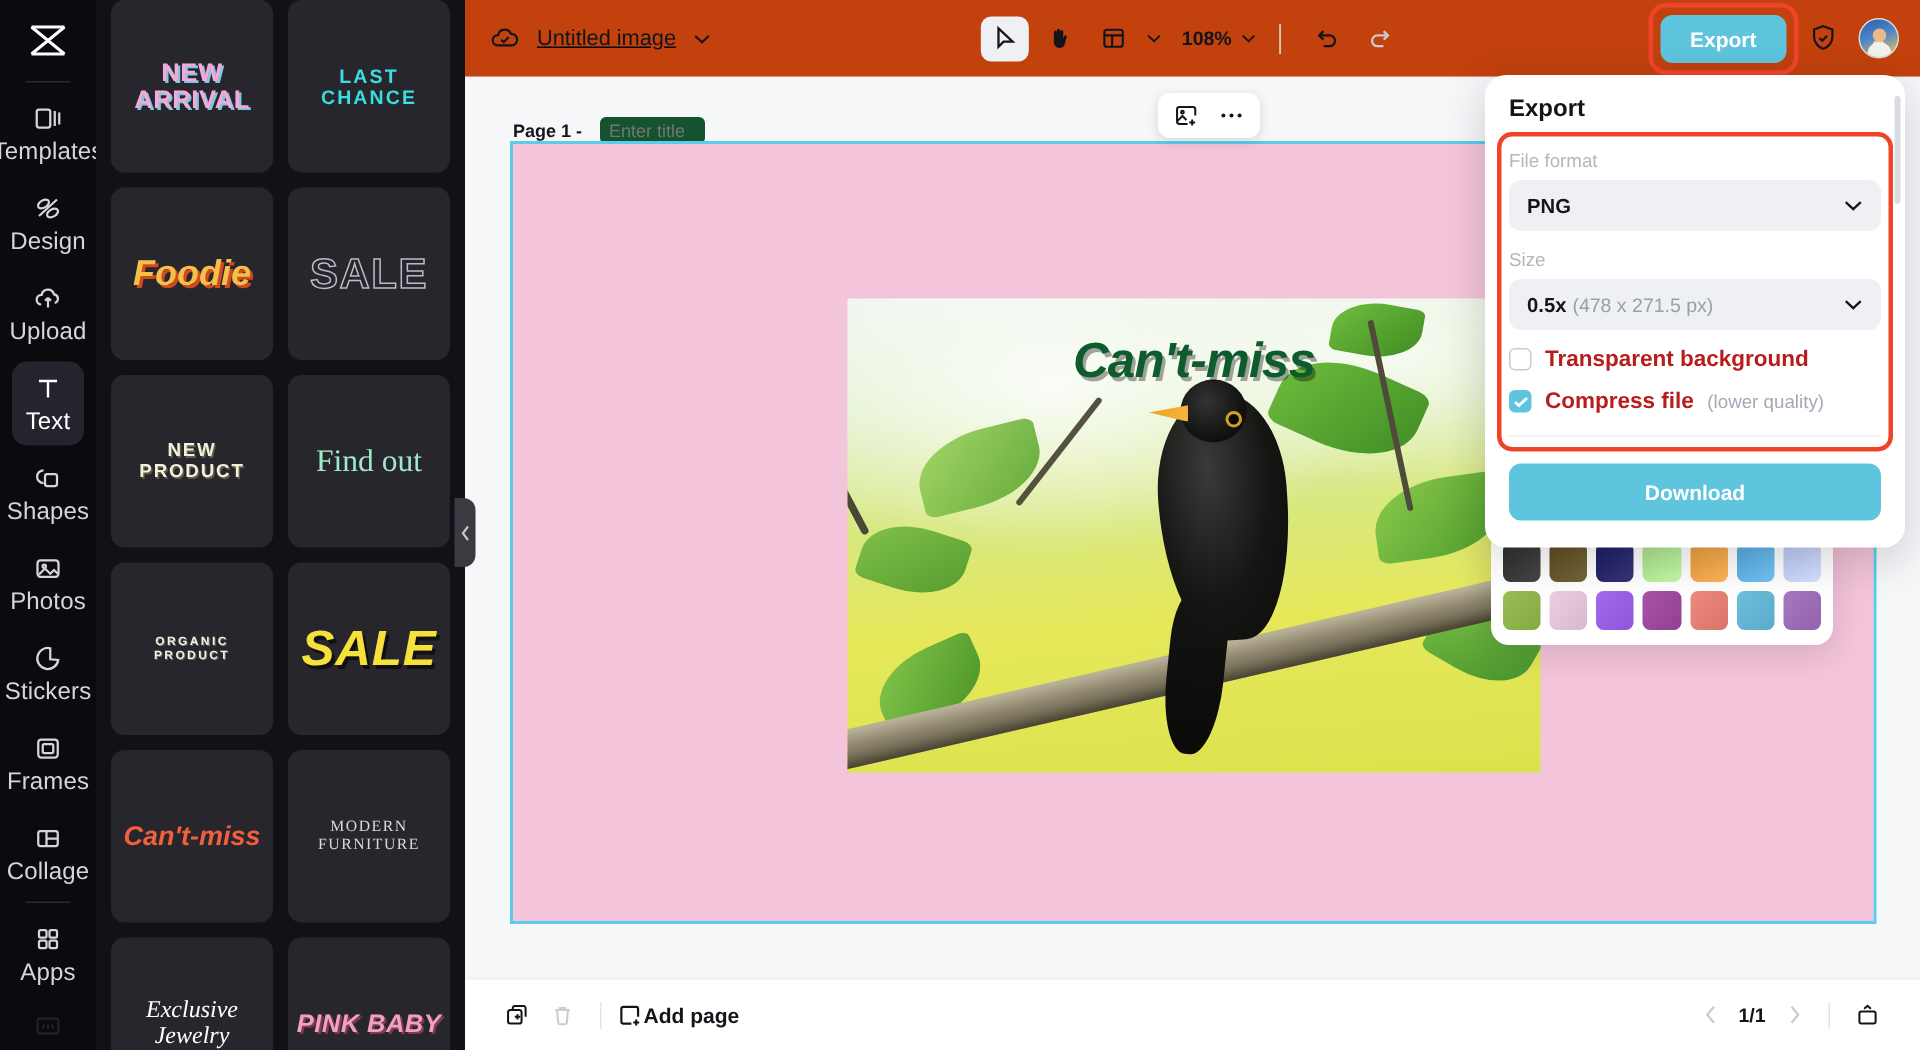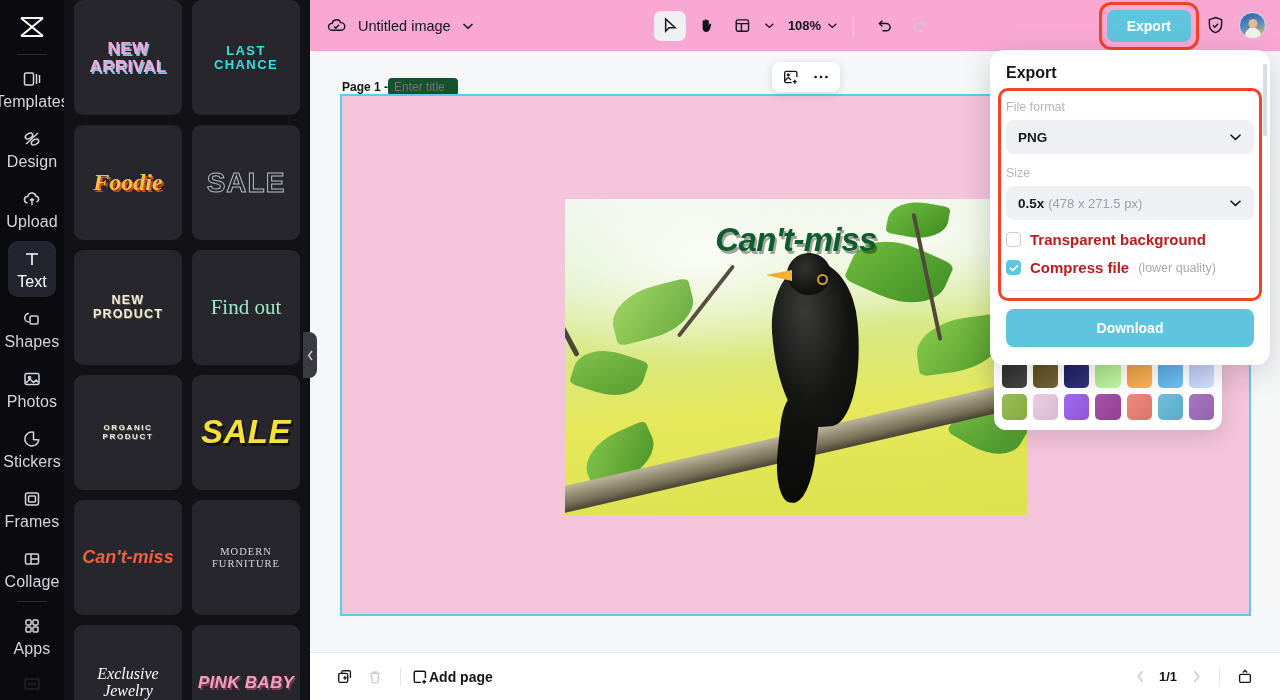--- a/index.html
+++ b/index.html
@@ -48,21 +48,21 @@
     height: 115px; border-radius: 9px; background: #26262c;
     display: flex; align-items: center; justify-content: center;
     cursor: pointer; overflow: hidden; text-align: center;
   }
   .tpl-card span { display: block; line-height: 1.05; padding: 0 4px; }
 
   .s-newarrival { font-weight: 800; font-size: 17px; letter-spacing: .4px; color: #f6a8d8;
      text-shadow: 1.5px 1.5px 0 #7ec8e3; font-family: "Liberation Sans", sans-serif; }
   .s-lastchance { font-weight: 800; font-size: 13px; letter-spacing: 1.4px; color: #39dfe0; }
   .s-foodie { font-weight: 800; font-style: italic; font-size: 24px; color: #f5c04a;
-     text-shadow: 2px 2px 0 #d2481f; font-family: Liberation Serif, serif; }
+     text-shadow: 2px 2px 0 #d2481f; font-family: Liberation Sans, sans-serif; }
   .s-sale-outline { font-weight: 800; font-size: 28px; letter-spacing: 1px;
      color: transparent; -webkit-text-stroke: 1px #b9bcc4; }
   .s-newproduct { font-weight: 800; font-size: 12.5px; letter-spacing: 1.2px; color: #f3efd8;
      text-shadow: 1px 1px 0 #5c5a4a; }
   .s-findout { font-size: 21px; color: #9fe8c8; font-family: "Liberation Serif", serif; }
   .s-organic { font-weight: 800; font-size: 8px; letter-spacing: 1.6px; color: #eef1e4;
      text-shadow: .7px .7px 0 #6d7060; }
   .s-sale-yellow { font-weight: 800; font-size: 33px; letter-spacing: .5px; color: #f5e03c;
      text-shadow: 2px 3px 0 rgba(0,0,0,.55); font-style: italic; }
   .s-cantmiss { font-weight: 800; font-style: italic; font-size: 18px; color: #f1603b; }
@@ -77,22 +77,22 @@
     background: #3a3a42; border-radius: 0 8px 8px 0;
     display: flex; align-items: center; justify-content: center;
     cursor: pointer; z-index: 30;
   }
   .collapse-handle svg { display: block; }
 
   
   .main { flex: 1; height: 700px; display: flex; flex-direction: column; background: #ffffff; position: relative; }
 
   
-  .topbar { height: 52px; flex: 0 0 52px; background: #f9a8d4; display: flex; align-items: center;
-    padding: 0 14px; border-bottom: 1px solid #eceef1; position: relative; z-index: 20; }
+  .topbar { height: 52px; flex: 0 0 52px; background: #c2410c; display: flex; align-items: center;
+    padding: 0 14px; border-bottom: 1px solid #eceef1; position: relative; z-index: 20; text-decoration: underline; }
   .tb-left { display: flex; align-items: center; gap: 10px; }
   .cloud-ico { width: 24px; height: 24px; display: flex; align-items: center; justify-content: center; cursor: pointer; }
   .doc-title { font-size: 14.5px; color: #14151a; font-weight: 500; cursor: pointer; }
   .caret { width: 14px; height: 14px; display: flex; align-items: center; justify-content: center; cursor: pointer; }
 
   .tb-center { position: absolute; left: 50%; transform: translateX(-50%);
     display: flex; align-items: center; gap: 4px; }
   .tool-btn { width: 32px; height: 30px; border-radius: 7px; display: flex; align-items: center;
     justify-content: center; cursor: pointer; background: transparent; border: none; }
   .tool-btn.active { background: #eef0f3; }
@@ -121,21 +121,21 @@
     content: ""; position: absolute; left: 50%; top: 58%; transform: translateX(-50%);
     width: 16px; height: 16px; border-radius: 50% 50% 40% 40%; background: #f3f1ee;
   }
   .avatar::before {
     content: ""; position: absolute; left: 50%; top: 22%; transform: translateX(-50%);
     width: 9px; height: 9px; border-radius: 50%; background: #e8bb8c; z-index: 2;
   }
 
   
   .stage { flex: 1; background: #f6f7f9; position: relative; overflow: hidden; }
-  .page-label { position: absolute; left: 32px; top: 26px; display: flex; align-items: center; gap: 0; }
+  .page-label { position: absolute; left: 32px; top: 26px; display: flex; align-items: center; gap: 12px; }
   .page-label .pg { font-size: 12px; font-weight: 700; color: #14151a; }
   .page-title-input {
     font-size: 12px; color: #a9adb6; background: #14532d; border: none; border-radius: 4px;
     padding: 2px 6px; width: 70px; font-family: Liberation Sans, sans-serif; outline: none;
   }
   .canvas-float {
     position: absolute; right: 440px; top: 10px; background: #ffffff; border-radius: 8px;
     box-shadow: 0 2px 8px rgba(20,22,30,.14); height: 30px; display: flex; align-items: center;
     padding: 0 6px; gap: 4px; z-index: 12;
   }

